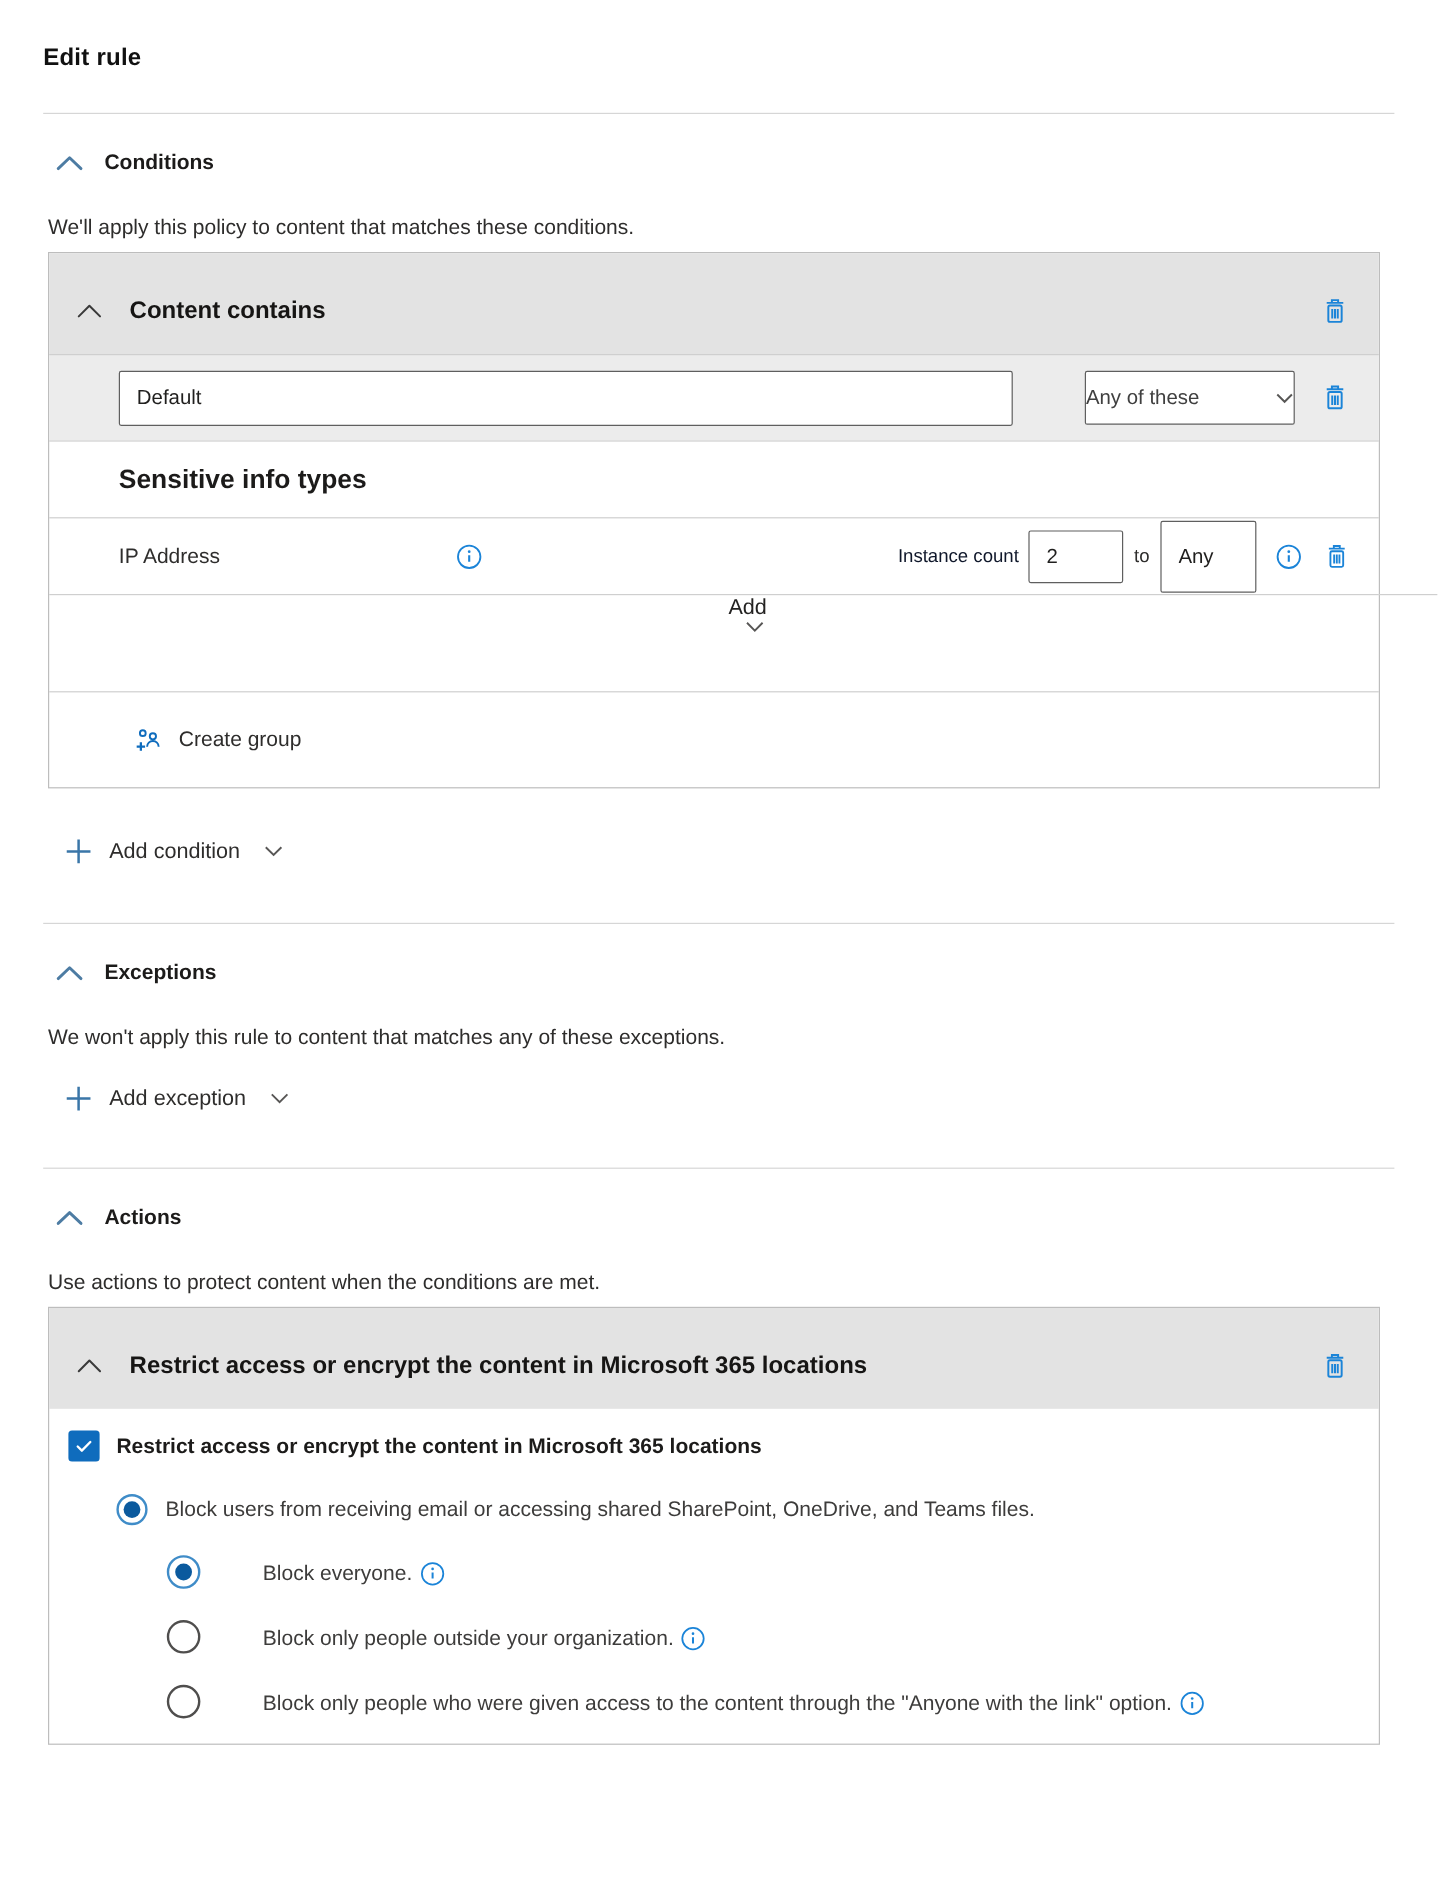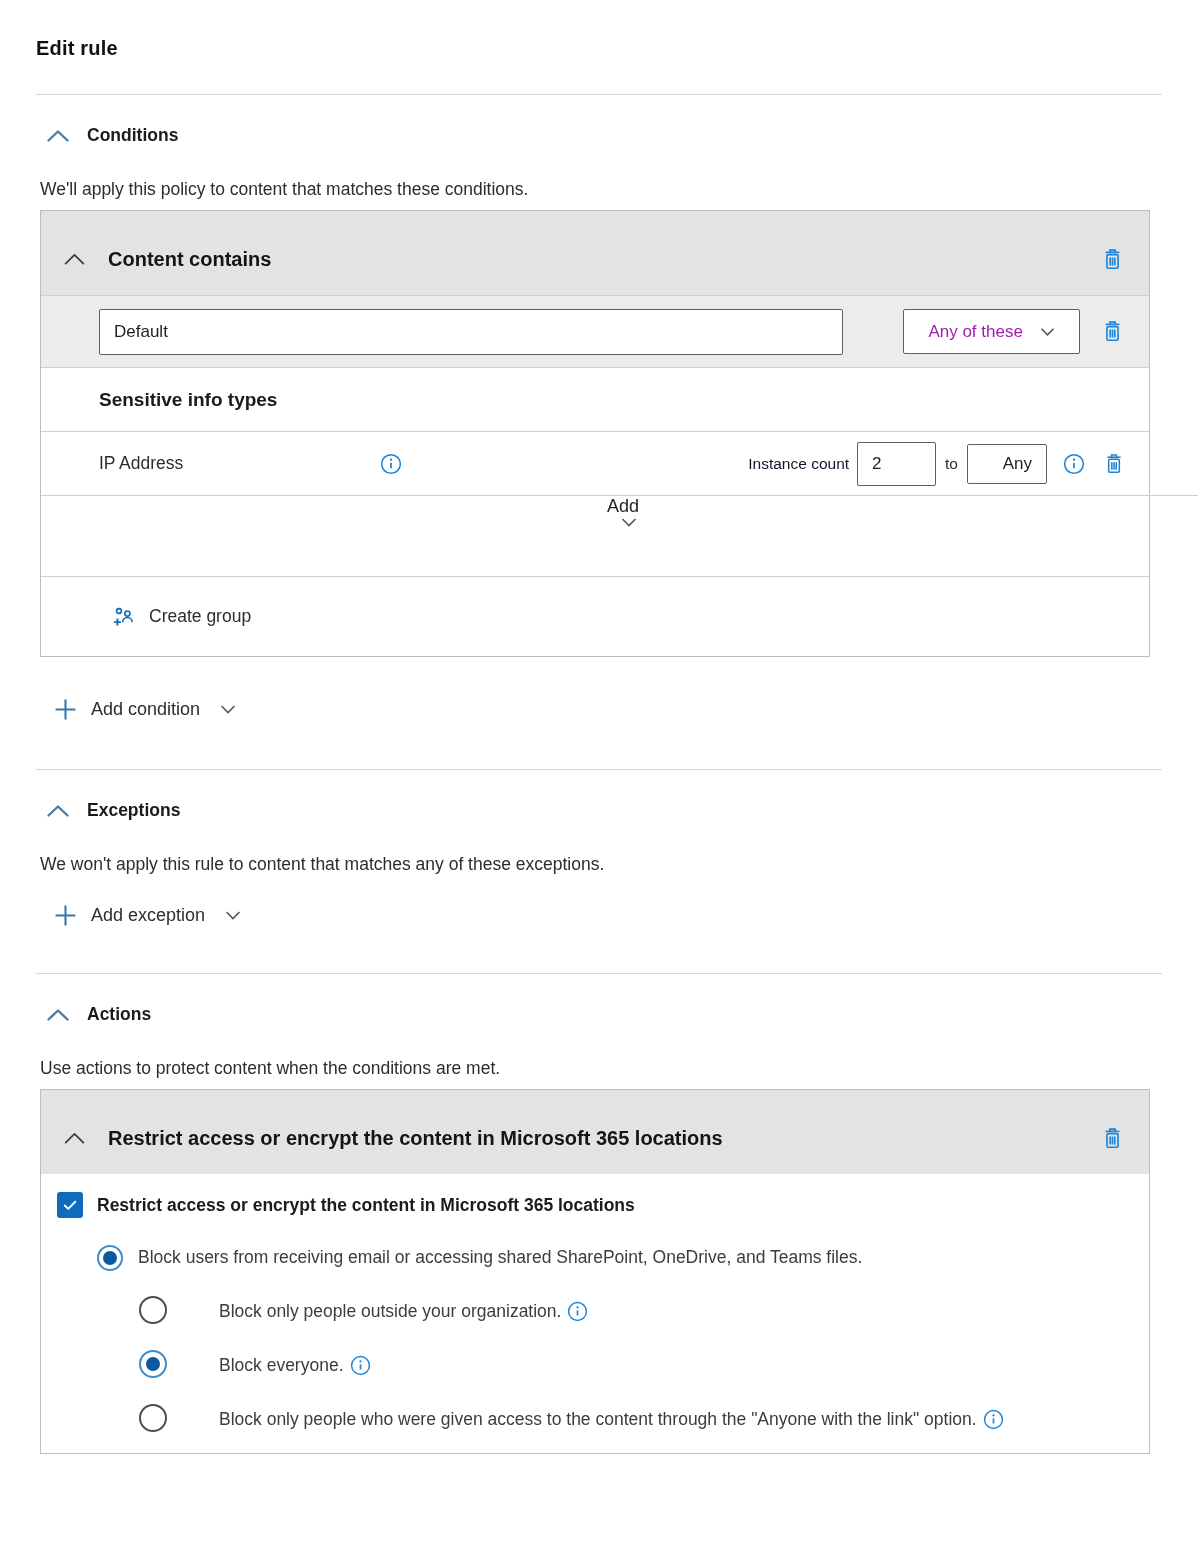--- a/index.html
+++ b/index.html
@@ -50,42 +50,42 @@
   }
   .text-input {
     height:46px; border:1.5px solid #5f5f5f; border-radius:2px;
     font-family:"Liberation Sans", sans-serif;
     font-size:17px; color:#201f1e; padding:0 14px; background:#fff;
   }
   .name-input { width:755px; }
   .select {
     display:flex; align-items:center; justify-content:space-between;
     border:1.5px solid #5f5f5f; border-radius:2px; background:#fff;
-    font-size:17px; color:#a21caf; padding:0 24px; cursor:pointer;
+    font-size:17px; color:#404040; padding:0 0; cursor:pointer;
   }
   .mode-select { width:178px; height:45px; margin-left:60px; }
   .name-row .trash-btn { margin-left:16px; }
   
   .sit-heading-row { height:64px; display:flex; align-items:center; padding-left:58px; border-top:1px solid #cfcfcf; }
-  .sit-heading { font-size:19px; font-weight:700; color:#1c1b1a; }
+  .sit-heading { font-size:22px; font-weight:700; color:#1c1b1a; }
   .sit-row {
     position:relative;
     height:65px; display:flex; align-items:center;
     border-top:1px solid #cfcfcf; border-bottom:1px solid #cfcfcf;
     padding-left:58px;
   }
   .sit-name { font-size:17.5px; color:#2e2d2c; width:263px; }
   .conf-select { width:245px; height:47px; }
   .info-btn { display:flex; align-items:center; justify-content:center; width:30px; height:30px; background:none; border:none; cursor:pointer; }
   .sit-row .info-1 { margin-left:14px; }
   .instance-group { display:flex; align-items:center; margin-left:auto; padding-right:18px; }
   .instance-label { font-size:15.5px; color:#0f172a; margin-right:8px;text-align:center; }
   .count-input { width:79px; height:44px; }
   .to-label { font-size:15.5px; color:#2e2d2c; margin:0 9px; }
-  .any-input { width:80px; height:40px;text-align:right; }
+  .any-input { width:80px; height:60px; }
   .instance-group .info-btn { margin-left:12px; }
   .instance-group .trash-btn { margin-left:8px; }
   .stray-line { position:absolute; right:-49px; bottom:-1px; width:49px; height:1px; background:#cfcfcf; }
   .add-row { height:80px; display:flex; align-items:center; padding-left:68px;flex-direction:column; }
   .add-label { font-size:18px; color:#242322; margin-right:12px; cursor:pointer; }
   .chev-down-sm { color:#585756; display:flex; }
   .create-row { height:80px; display:flex; align-items:center; border-top:1px solid #cfcfcf; padding-left:70px; }
   .create-row .glabel { font-size:17.5px; color:#2e2d2c; margin-left:14px; cursor:pointer; }
   
   .add-link {
@@ -336,33 +336,33 @@
       <span class="clabel">Restrict access or encrypt the content in Microsoft 365 locations</span>
     </div>
 
     <div class="radio-row">
       <span class="radio selected"></span>
       <span class="rlabel">Block users from receiving email or accessing shared SharePoint, OneDrive, and Teams files.</span>
     </div>
 
 
     <div class="sub-option">
-      <span class="radio"></span>
-      <span class="slabel"><span>Block only people outside your organization.</span><span class="inline-info">
+      <span class="radio selected"></span>
+      <span class="slabel"><span>Block everyone.</span><span class="inline-info">
             <svg width="21" height="21" viewBox="0 0 20 20">
               <circle cx="10" cy="10" r="8.5" fill="none" stroke="#1b84d8" stroke-width="1.4"></circle>
               <path d="M10 8.9v4.9" stroke="#1b84d8" stroke-width="1.6"></path>
               <circle cx="10" cy="6.1" r="1.05" fill="#1b84d8"></circle>
             </svg>
           </span></span>
     </div>
 
     <div class="sub-option">
-      <span class="radio selected"></span>
-      <span class="slabel"><span>Block everyone.</span><span class="inline-info">
+      <span class="radio"></span>
+      <span class="slabel"><span>Block only people outside your organization.</span><span class="inline-info">
             <svg width="21" height="21" viewBox="0 0 20 20">
               <circle cx="10" cy="10" r="8.5" fill="none" stroke="#1b84d8" stroke-width="1.4"></circle>
               <path d="M10 8.9v4.9" stroke="#1b84d8" stroke-width="1.6"></path>
               <circle cx="10" cy="6.1" r="1.05" fill="#1b84d8"></circle>
             </svg>
           </span></span>
     </div>
 
     <div class="sub-option">
       <span class="radio"></span>

